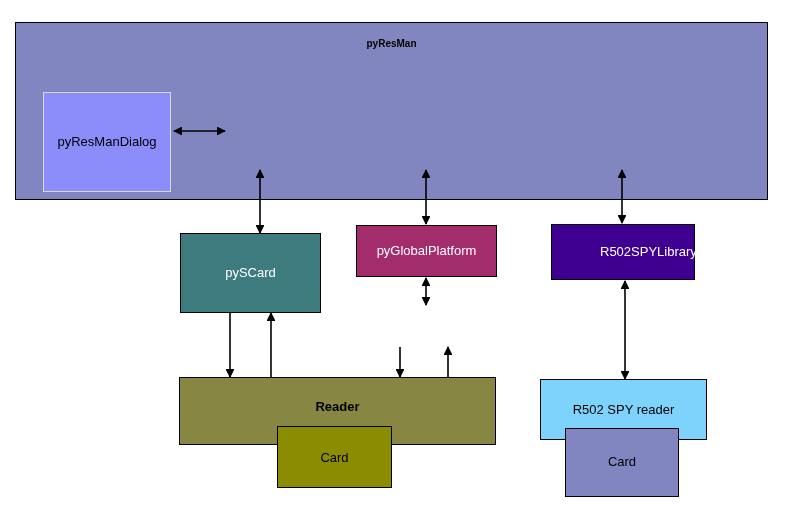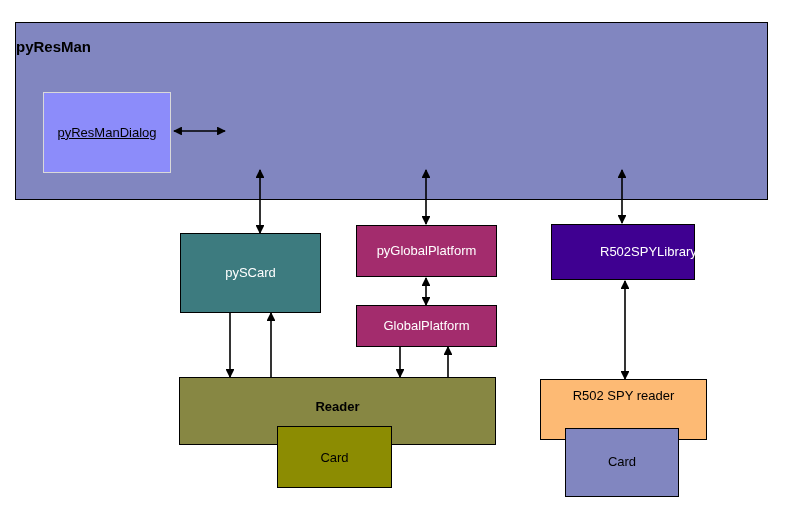--- a/index.html
+++ b/index.html
@@ -45,38 +45,37 @@
     height: 178px;
     background: #8186c0;
     border: 1px solid #000000;
     display: block;
   }
   #pyresman-title {
     position: absolute;
     left: 0;
     top: 15px;
     width: 100%;
-    text-align: left;
+    text-align: center;
     font-weight: bold;
-    font-size: 15px;
+    font-size: 10px;
     color: #000000;
   }
 
   
   .inner-blue {
     background: #8c8cfa;
     border: 1px solid #d9d9d9;
     color: #000000;
   }
   #pyresmandialog-box {
     left: 43px;
     top: 92px;
     width: 128px;
-    height: 81px;
-    text-decoration: underline;
+    height: 100px;
   }
   #pyresmancontroller-box {
     left: 228px;
     top: 87px;
     width: 525px;
     height: 83px;
   }
 
   
   #pyscard-box {
@@ -141,25 +140,25 @@
     align-items: flex-start;
     padding-top: 23px;
   }
 
   
   #r502spyreader-box {
     left: 540px;
     top: 379px;
     width: 167px;
     height: 61px;
-    background: #fdba74;
-    border: 1px solid #000000;
-    color: #000000;
-    align-items: flex-start;
-    padding-top: 8px;
+    background: #7dd3fc;
+    border: 1px solid #000000;
+    color: #000000;
+    align-items: flex-start;
+    padding-top: 22px;
   }
   #r502-card-box {
     left: 565px;
     top: 428px;
     width: 114px;
     height: 69px;
     background: #8186c0;
     border: 1px solid #000000;
     color: #000000;
     align-items: flex-start;
@@ -190,23 +189,20 @@
 
 
   <div class="box" id="pyscard-box">
     <span class="box-label">pySCard</span>
   </div>
 
   <div class="box" id="pyglobalplatform-box">
     <span class="box-label">pyGlobalPlatform</span>
   </div>
 
-  <div class="box" id="globalplatform-box">
-    <span class="box-label">GlobalPlatform</span>
-  </div>
 
   <div class="box" id="r502spylibrary-box">
     <span class="box-label">R502SPYLibrary</span>
   </div>
 
   <div class="box" id="reader-box">
     <span class="box-label">Reader</span>
   </div>
 
   <div class="box" id="reader-card-box">

